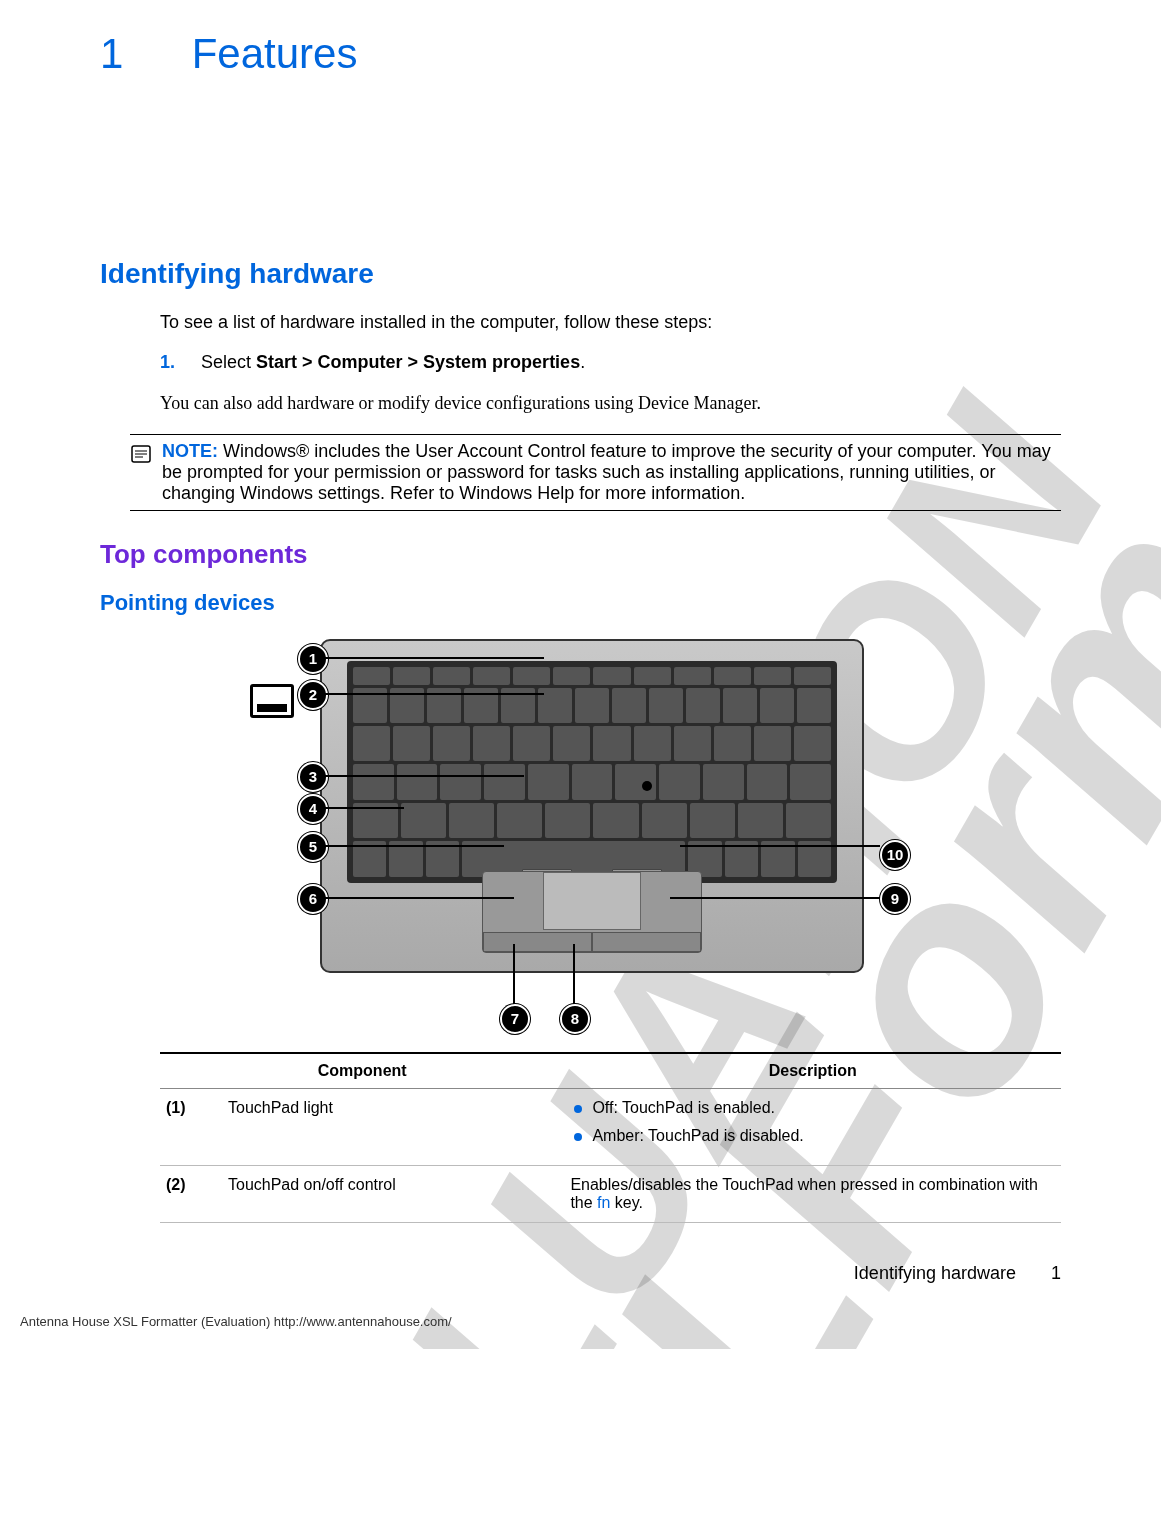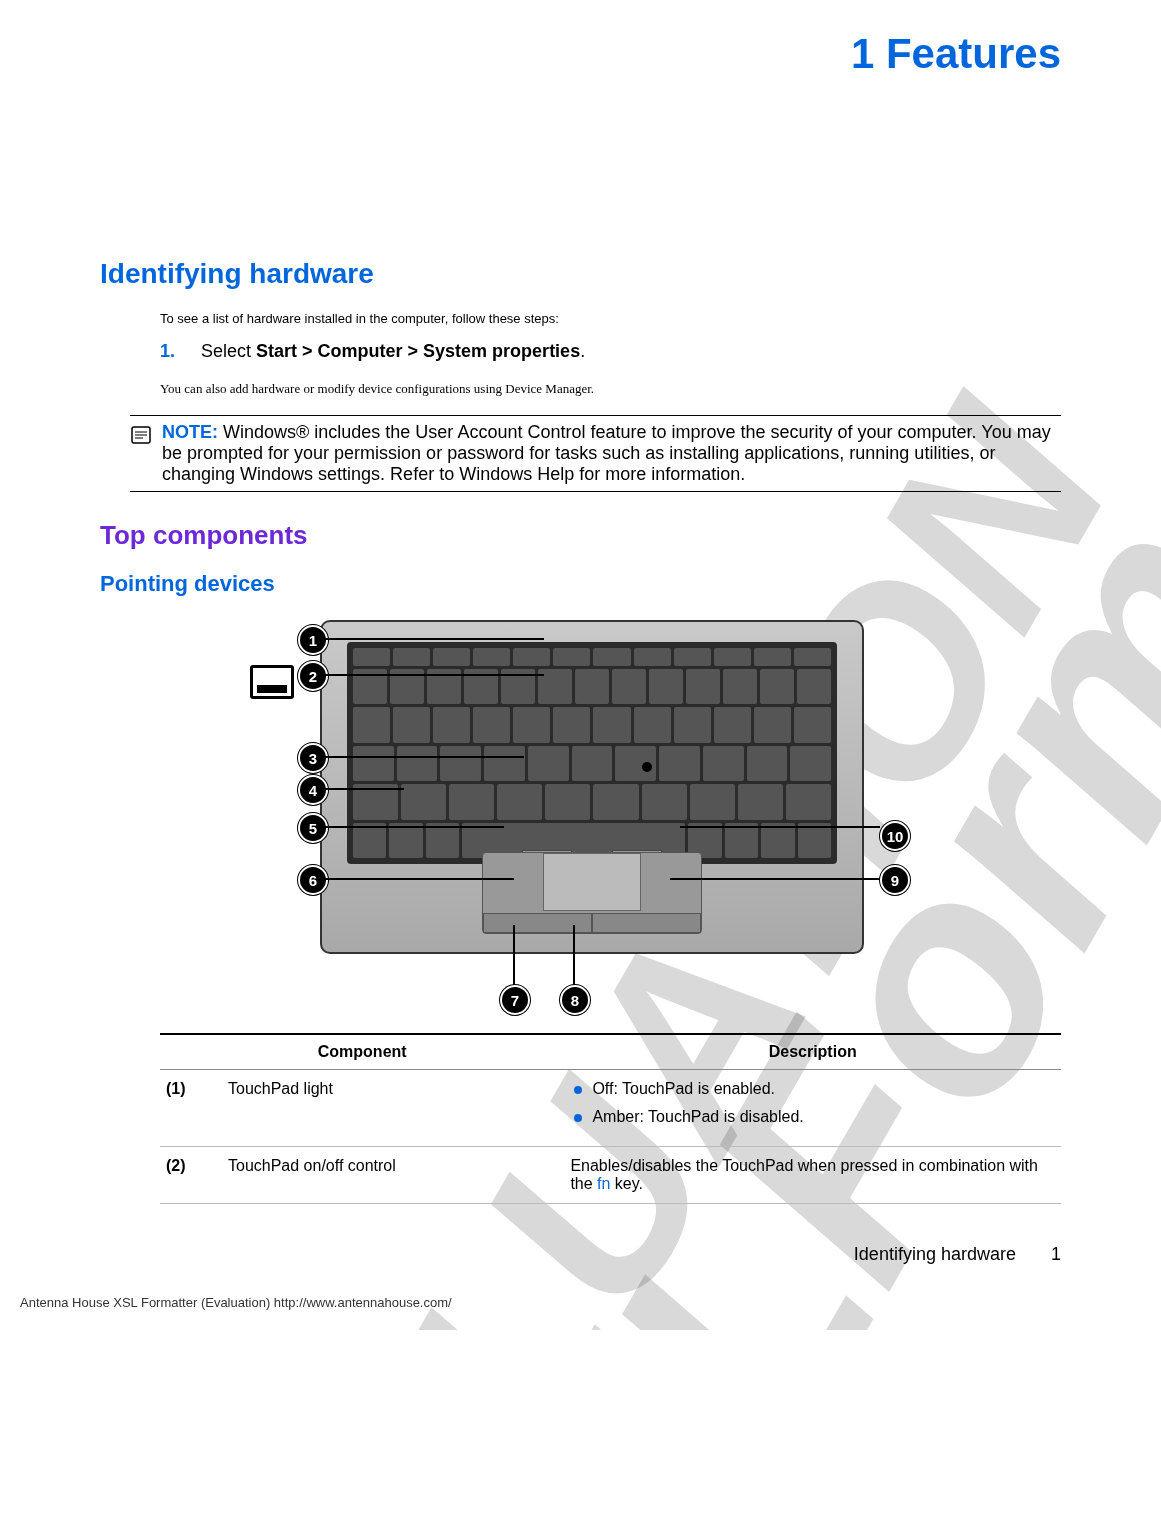--- a/index.html
+++ b/index.html
@@ -28,22 +28,21 @@
     white-space: nowrap;
   }
   .page {
     position: relative;
     z-index: 1;
     padding: 30px 100px 20px 100px;
   }
   .chapter {
     color: #0066dd;
     font-size: 42px;
-    font-weight: bold;
-    text-align: right;
+    font-weight: normal;
   }
   .chapter-num { display:inline-block; width: 80px; }
   h2.section {
     color: #0066dd;
     font-size: 28px;
     font-weight: bold;
     margin-top: 180px;
     margin-bottom: 20px;
   }
   h2.section2 {
@@ -55,21 +54,21 @@
   }
   h3.subsection {
     color: #0066dd;
     font-size: 22px;
     font-weight: bold;
     margin-top: 20px;
     margin-bottom: 18px;
   }
   .body-indent {
     margin-left: 60px;
-    font-size: 13px;
+    font-size: 18px;
     line-height: 1.35;
   }
   .step {
     margin-left: 60px;
     font-size: 18px;
   }
   .step-num {
     color: #0066dd;
     font-weight: bold;
     display: inline-block;

